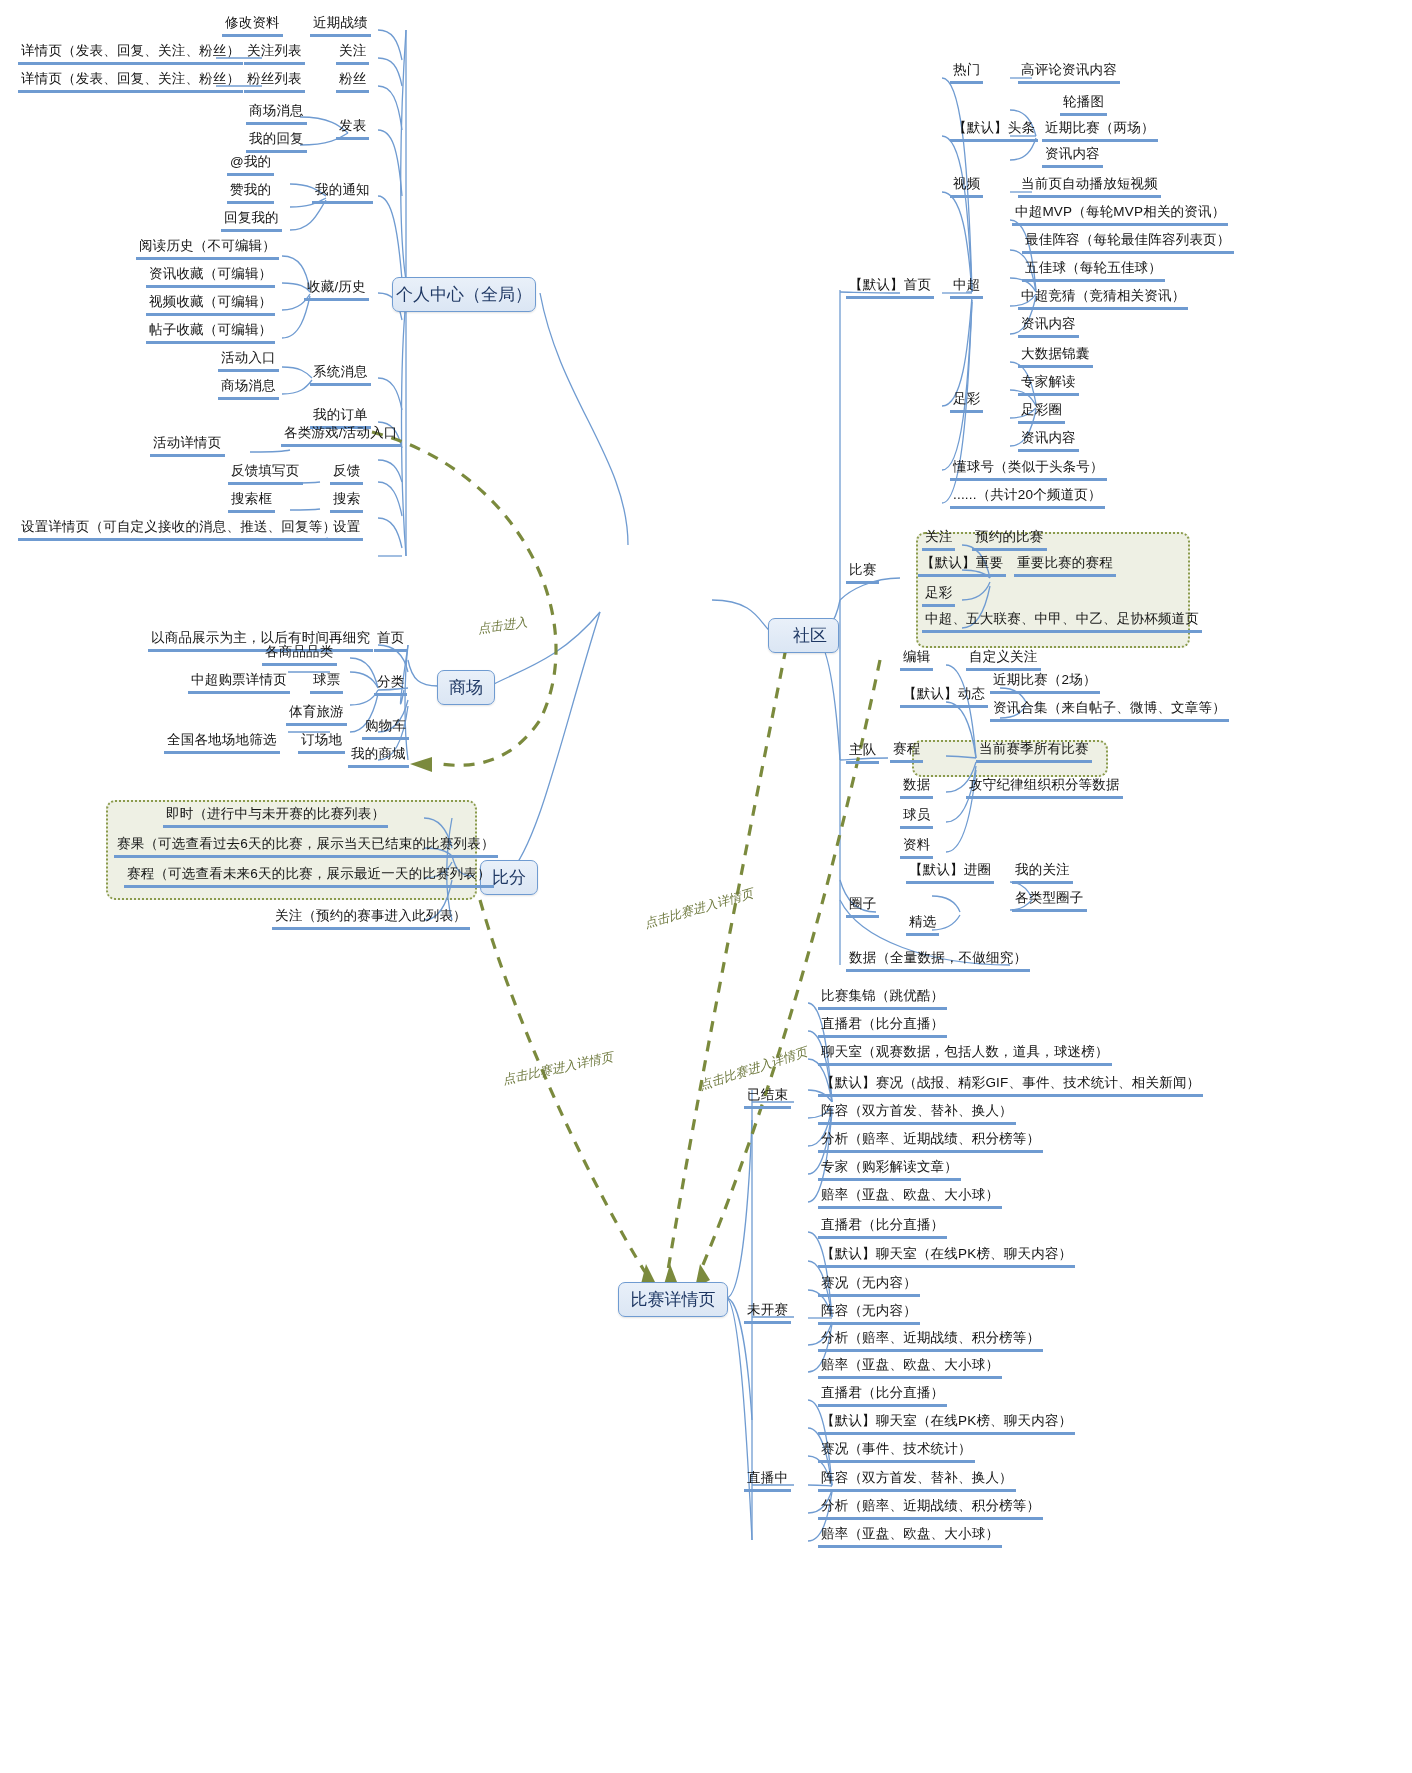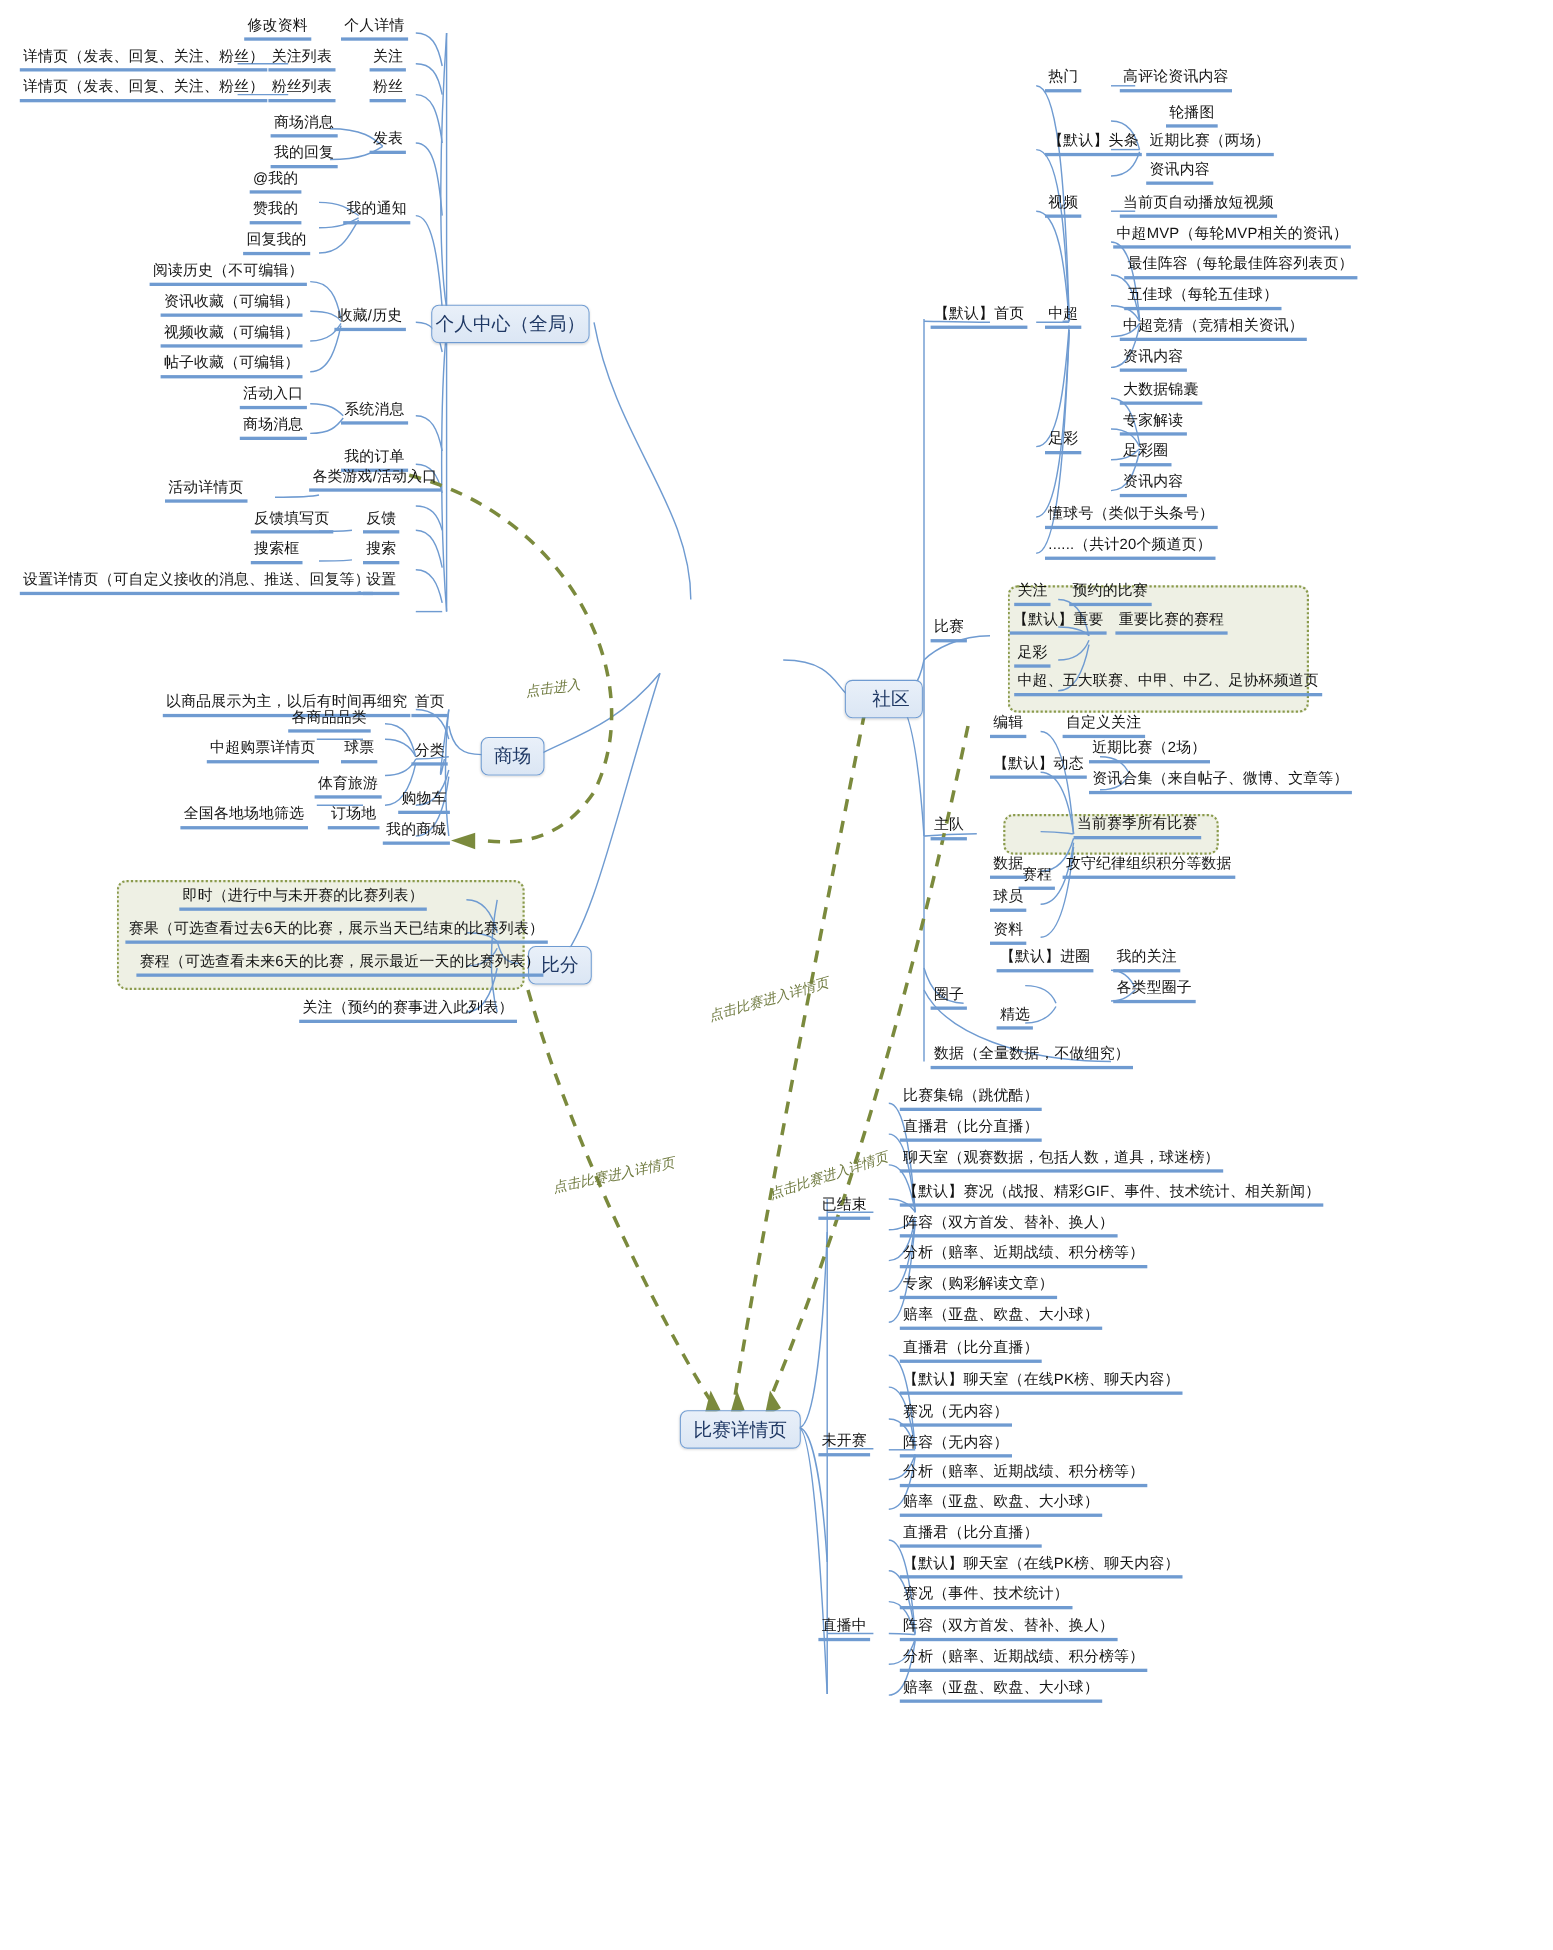--- a/index.html
+++ b/index.html
@@ -249,21 +249,21 @@
       <polygon points="663,1288 670,1264 677,1282"></polygon>
       <polygon points="695,1288 700,1264 710,1280"></polygon>
       <polygon points="640,1288 646,1264 655,1282"></polygon>
     </g>
   </svg>
 
   <div class="topic lvl1" style="left:392px;top:277px;width:142px;height:33px;">
     <span>个人中心（全局）</span>
   </div>
 
-  <div class="node r" style="left:310px;top:14px;">个人详情</div>
+  <div class="node r" style="left:310px;top:14px;">近期战绩</div>
   <div class="node r" style="left:222px;top:14px;">修改资料</div>
 
   <div class="node r" style="left:336px;top:42px;">关注</div>
   <div class="node r" style="left:244px;top:42px;">关注列表</div>
   <div class="node r" style="left:18px;top:42px;">详情页（发表、回复、关注、粉丝）</div>
 
   <div class="node r" style="left:336px;top:70px;">粉丝</div>
   <div class="node r" style="left:244px;top:70px;">粉丝列表</div>
   <div class="node r" style="left:18px;top:70px;">详情页（发表、回复、关注、粉丝）</div>
 
@@ -367,21 +367,21 @@
   <div class="node l" style="left:1014px;top:554px;">重要比赛的赛程</div>
   <div class="node l" style="left:922px;top:584px;">足彩</div>
   <div class="node l" style="left:922px;top:610px;">中超、五大联赛、中甲、中乙、足协杯频道页</div>
 
   <div class="node l" style="left:846px;top:741px;">主队</div>
   <div class="node l" style="left:900px;top:648px;">编辑</div>
   <div class="node l" style="left:966px;top:648px;">自定义关注</div>
   <div class="node l" style="left:900px;top:685px;">【默认】动态</div>
   <div class="node l" style="left:990px;top:671px;">近期比赛（2场）</div>
   <div class="node l" style="left:990px;top:699px;">资讯合集（来自帖子、微博、文章等）</div>
-  <div class="node l" style="left:926px;top:740px;margin-top:46px;">赛程</div>
+  <div class="node l" style="left:890px;top:740px;">赛程</div>
   <div class="node l" style="left:976px;top:740px;">当前赛季所有比赛</div>
   <div class="node l" style="left:900px;top:776px;">数据</div>
   <div class="node l" style="left:966px;top:776px;">攻守纪律组织积分等数据</div>
   <div class="node l" style="left:900px;top:806px;">球员</div>
   <div class="node l" style="left:900px;top:836px;">资料</div>
 
   <div class="node l" style="left:846px;top:895px;">圈子</div>
   <div class="node l" style="left:906px;top:861px;">【默认】进圈</div>
   <div class="node l" style="left:1012px;top:861px;">我的关注</div>
   <div class="node l" style="left:1012px;top:889px;">各类型圈子</div>

